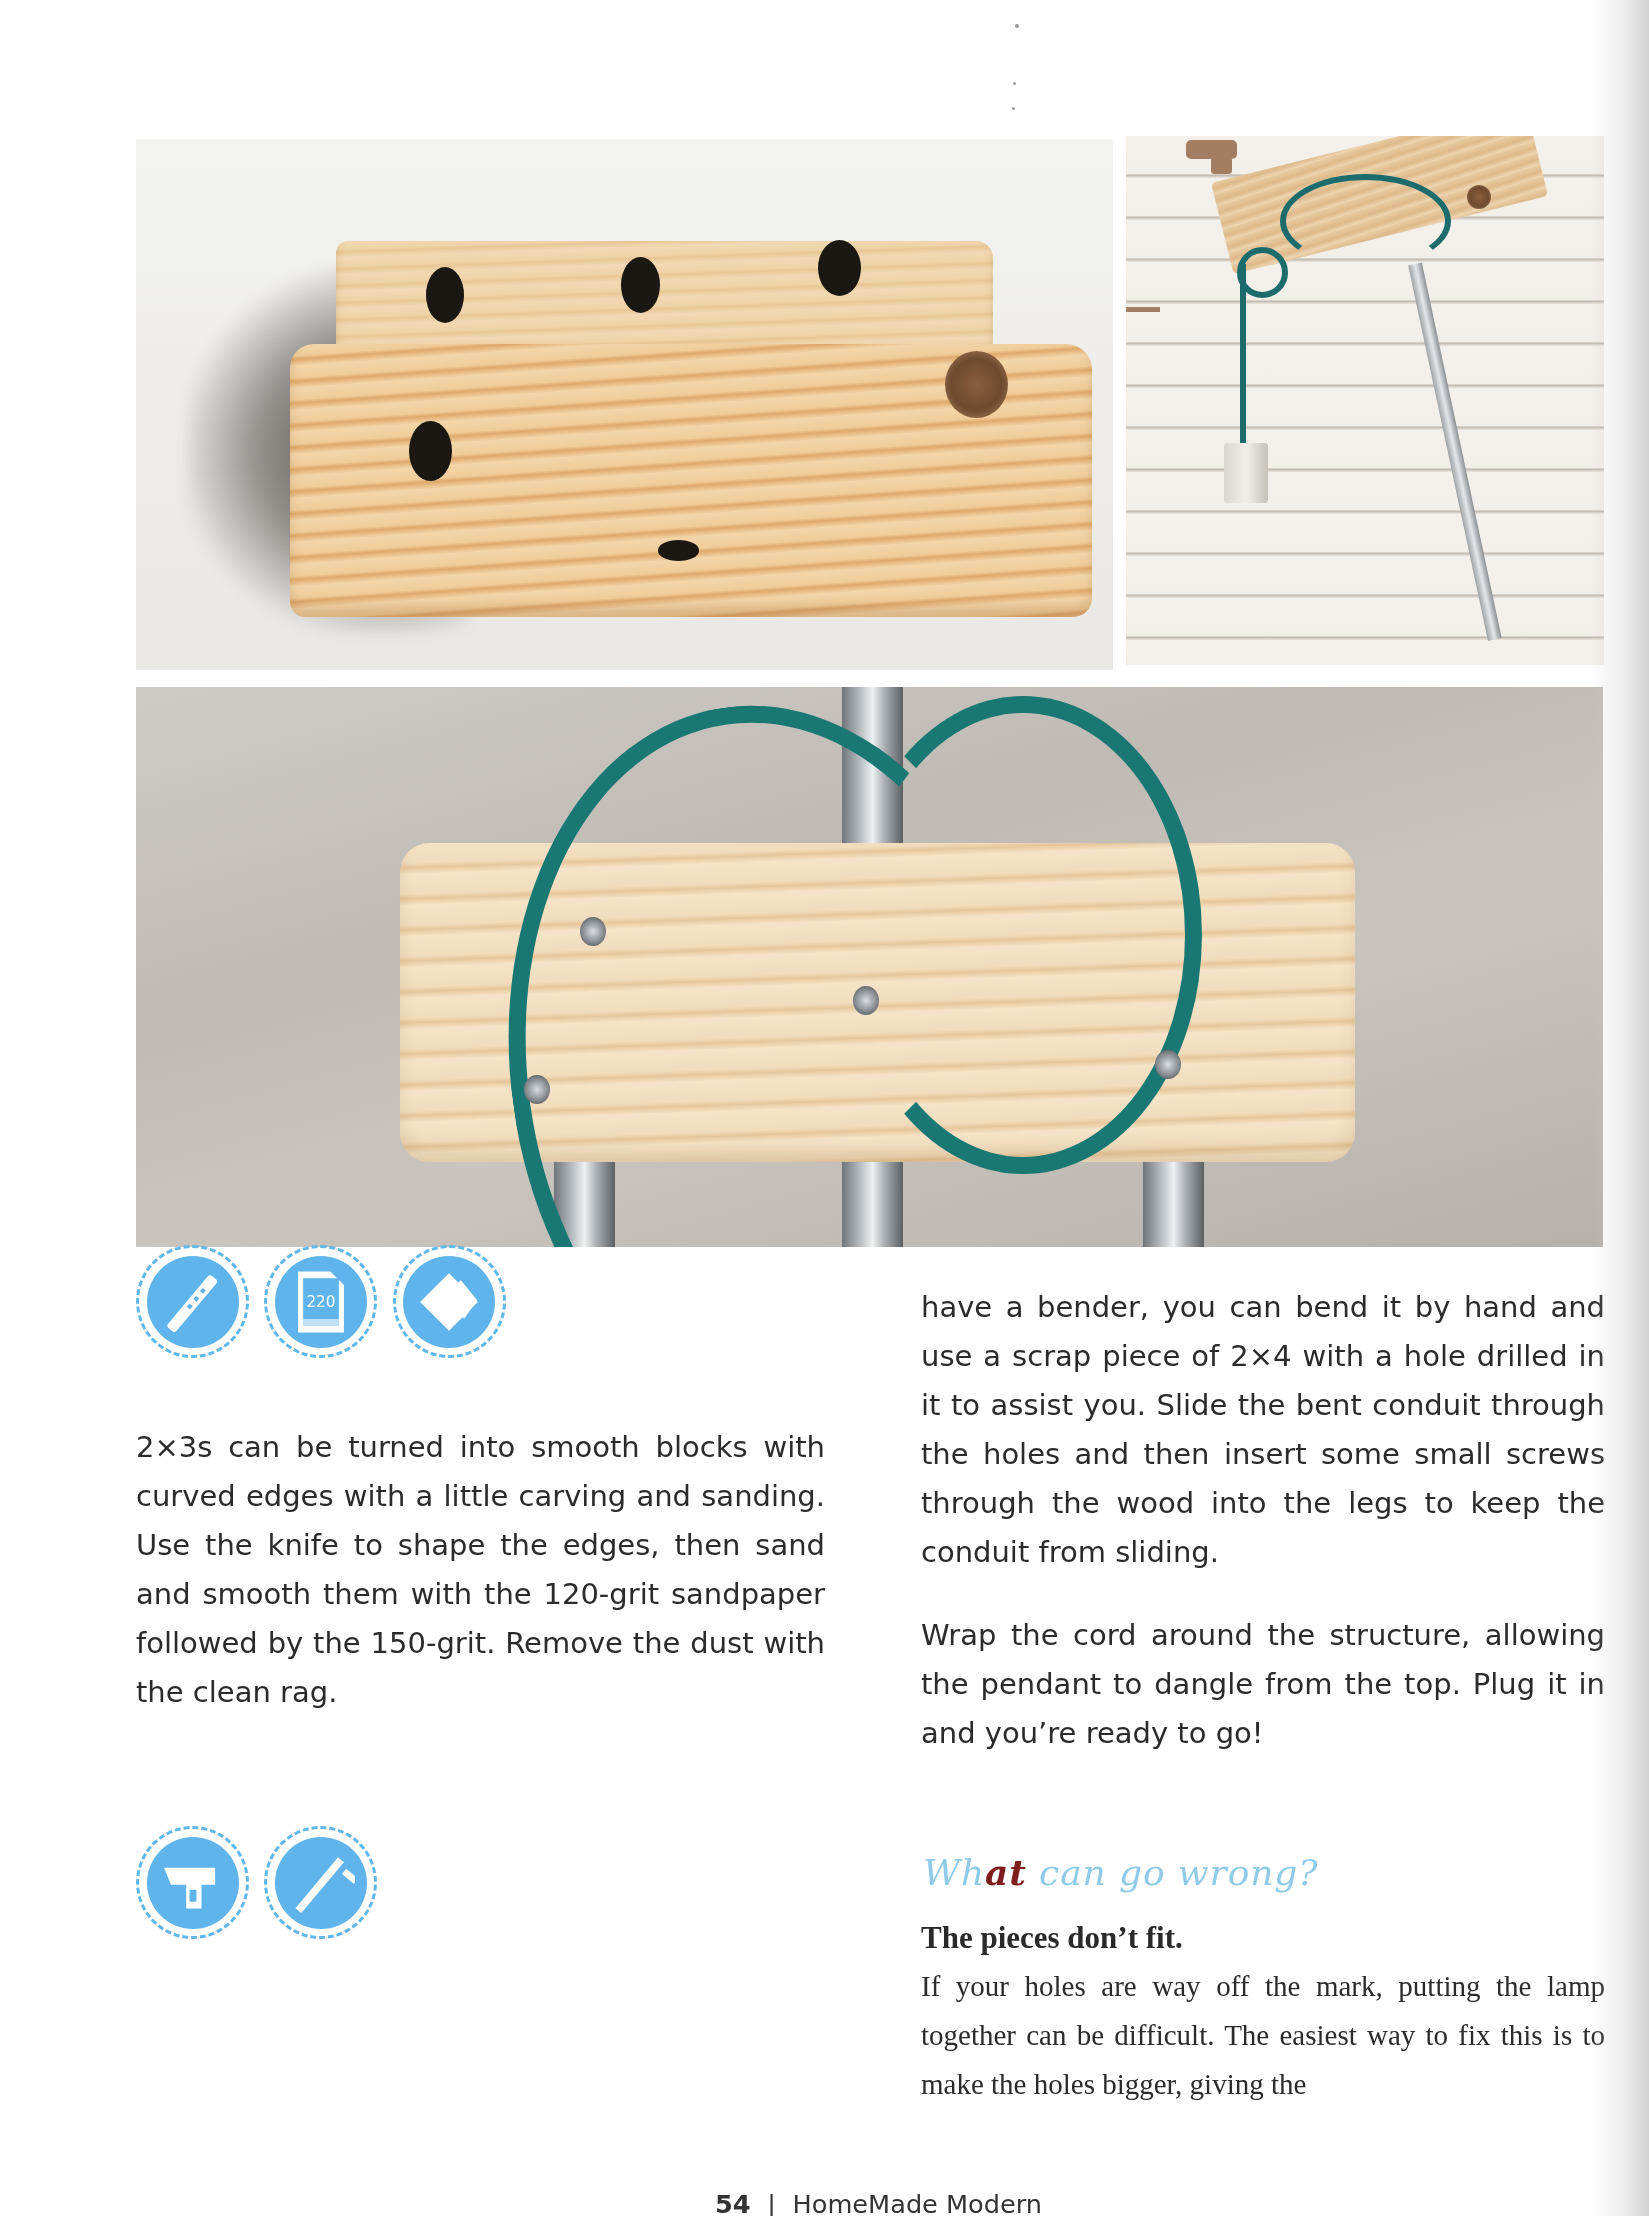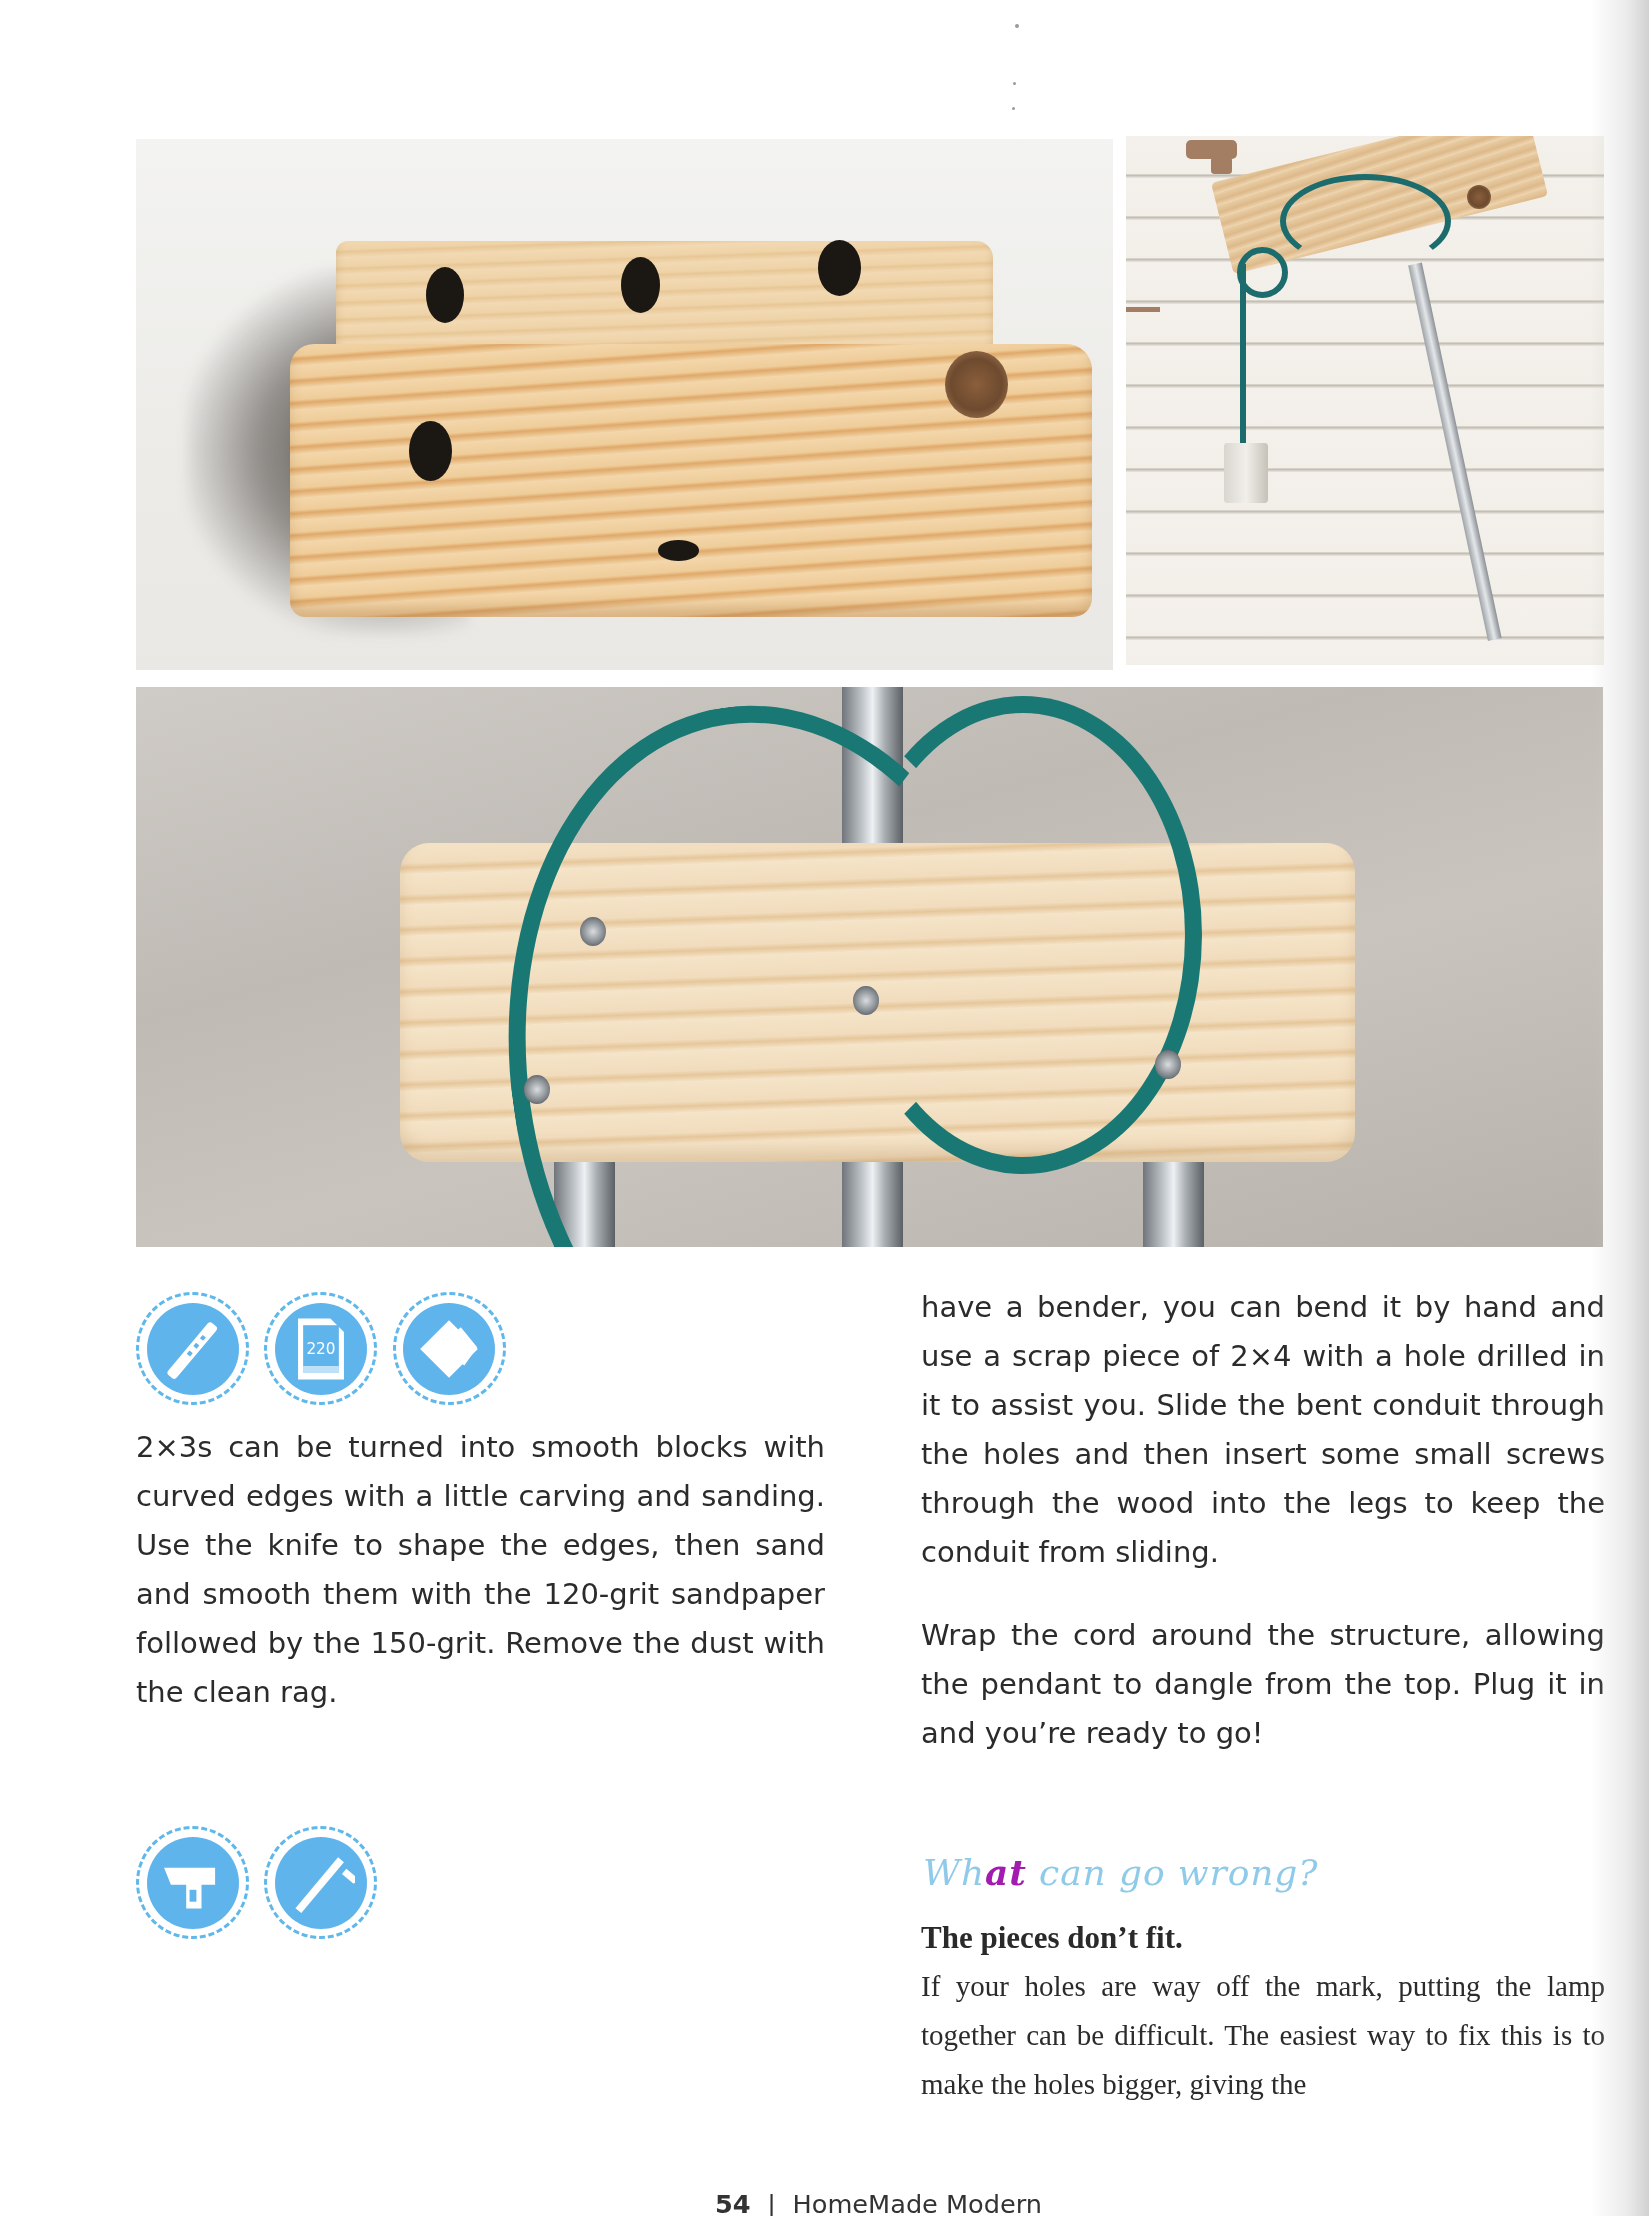--- a/index.html
+++ b/index.html
@@ -67,21 +67,21 @@
   .tool-icon { width: 113px; height: 113px; border-radius: 50%; border: 3.4px dashed #5fb7ea;
     display: flex; align-items: center; justify-content: center; }
   .tool-icon .inner { width: 92px; height: 92px; border-radius: 50%; background: #60b4ec;
     display: flex; align-items: center; justify-content: center; }
 
   .step-heading { font-weight: bold; font-size: 31px; color: #2a2a2a; }
   .step-num { font-weight: normal; font-size: 25.6px; }
 
   .wrong-script { position: absolute; left: 923px; top: 1851px; font-family: "DejaVu Serif", serif;
     font-style: italic; font-size: 36px; color: #8fcbe9; letter-spacing: 0.9px; }
-  .wrong-script b { color: #a21caf; }
+  .wrong-script b { color: #7f1d1d; }
 
   .footer { position: absolute; left: 715px; top: 2189px; font-size: 25.6px; color: #333; white-space: nowrap; }
   .footer .num { font-weight: bold; }
 </style>
 </head>
 <body>
 
 <div class="speck" style="left:1015px;top:24px;"></div>
 <div class="speck" style="left:1013px;top:82px;width:3.4px;height:3.4px;"></div>
 <div class="speck" style="left:1012px;top:107px;width:3.4px;height:3.4px;"></div>
@@ -117,21 +117,21 @@
   <div class="pipe" style="left:1007px;top:427px;height:134px;"></div>
   <div class="asm-wood"></div>
   <div class="asm-cord" style="left:375px;top:17px;width:529px;height:734px;border-right-color:transparent;border-bottom-color:transparent;transform:rotate(-8deg);"></div>
   <div class="asm-cord" style="left:708px;top:8.5px;width:358px;height:478px;border-left-color:transparent;"></div>
   <div class="screw" style="left:444px;top:230px;"></div>
   <div class="screw" style="left:717px;top:299px;"></div>
   <div class="screw" style="left:388px;top:388px;"></div>
   <div class="screw" style="left:1019px;top:363px;"></div>
 </div>
 
-<div class="icon-row" style="left:136px;top:1292px;">
+<div class="icon-row" style="left:136px;top:1245px;">
   <div class="tool-icon">
     <div class="inner">
       <svg width="68" height="68" viewBox="0 0 80 80">
           <rect x="34" y="2" width="13" height="80" rx="4" fill="#fff" transform="rotate(40 40 40)"></rect>
           <g fill="#60b4ec">
             <rect x="38" y="20" width="5" height="5" transform="rotate(40 40 40)"></rect>
             <rect x="38" y="32" width="5" height="5" transform="rotate(40 40 40)"></rect>
             <rect x="38" y="44" width="5" height="5" transform="rotate(40 40 40)"></rect>
           </g>
         </svg>

